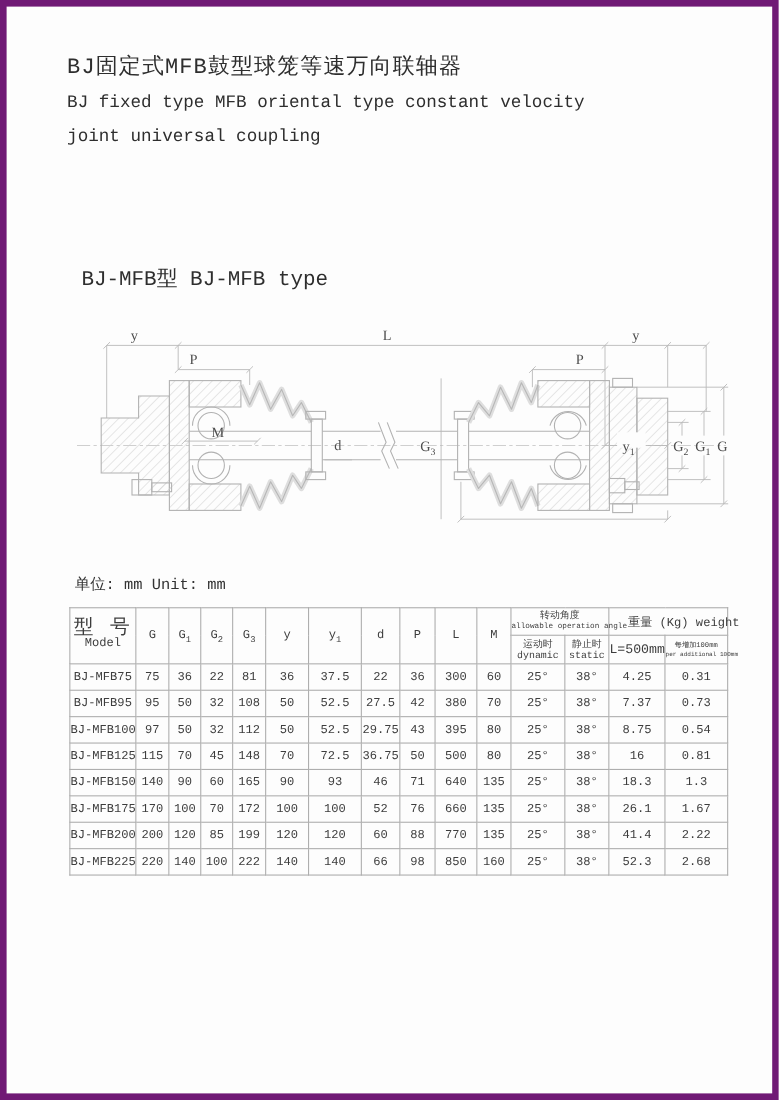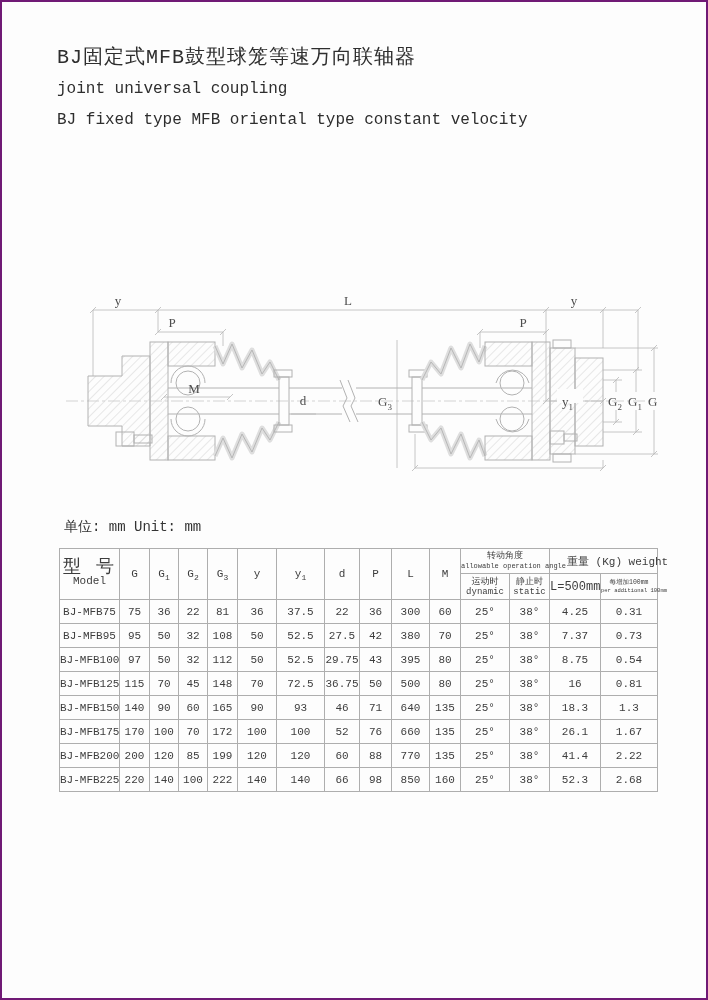--- a/index.html
+++ b/index.html
@@ -1,18 +1,18 @@
 <!DOCTYPE html>
 <html><head>
 <meta charset="utf-8">
 <style>
   html,body{margin:0;padding:0;background:#ffffff;}
   .page{
     position:relative;width:708px;height:1000px;box-sizing:border-box;
-    background:#fdfdfd;border:2px solid #701a75;overflow:hidden;
+    background:#fdfdfd;border:6px solid #701a75;overflow:hidden;
     font-family:"Liberation Mono","DejaVu Sans Mono",monospace;color:#2e2e2e;
   }
   .title-block{position:absolute;left:55px;top:40px;}
   .title-zh{font-size:20px;letter-spacing:1px;line-height:32px;white-space:nowrap;}
   .title-en{font-size:16px;line-height:31px;white-space:nowrap;}
   .subtitle{position:absolute;left:68px;top:234px;font-size:19px;white-space:nowrap;}
   .unit-note{position:absolute;left:62px;top:516px;font-size:14px;white-space:nowrap;color:#333;}
 
   
   .drawing{position:absolute;left:58px;top:282px;width:602px;height:198px;}
@@ -51,24 +51,25 @@
   th .wadd-en{display:block;font-size:5.5px;line-height:7px;}
   sub{font-size:8px;line-height:0;}
 </style>
 </head>
 <body>
 
 <div class="page">
 
   <div class="title-block">
     <div class="title-zh">BJ固定式MFB鼓型球笼等速万向联轴器</div>
+    <div class="title-en">BJ fixed type MFB oriental type constant velocity</div>
     <div class="title-en">joint universal coupling</div>
-    <div class="title-en">BJ fixed type MFB oriental type constant velocity</div>
   </div>
 
+  <div class="subtitle">BJ-MFB型 BJ-MFB type</div>
 
   <svg class="drawing" viewBox="0 0 602 198" xmlns="http://www.w3.org/2000/svg">
     <defs>
       <pattern id="hatch" width="6" height="6" patternUnits="userSpaceOnUse" patternTransform="rotate(45)">
         <line x1="0" y1="0" x2="0" y2="6" stroke="#d2d2d2" stroke-width="1"></line>
       </pattern>
     </defs>
 
     <line class="cl" x1="6" y1="117" x2="596" y2="117"></line>
 

